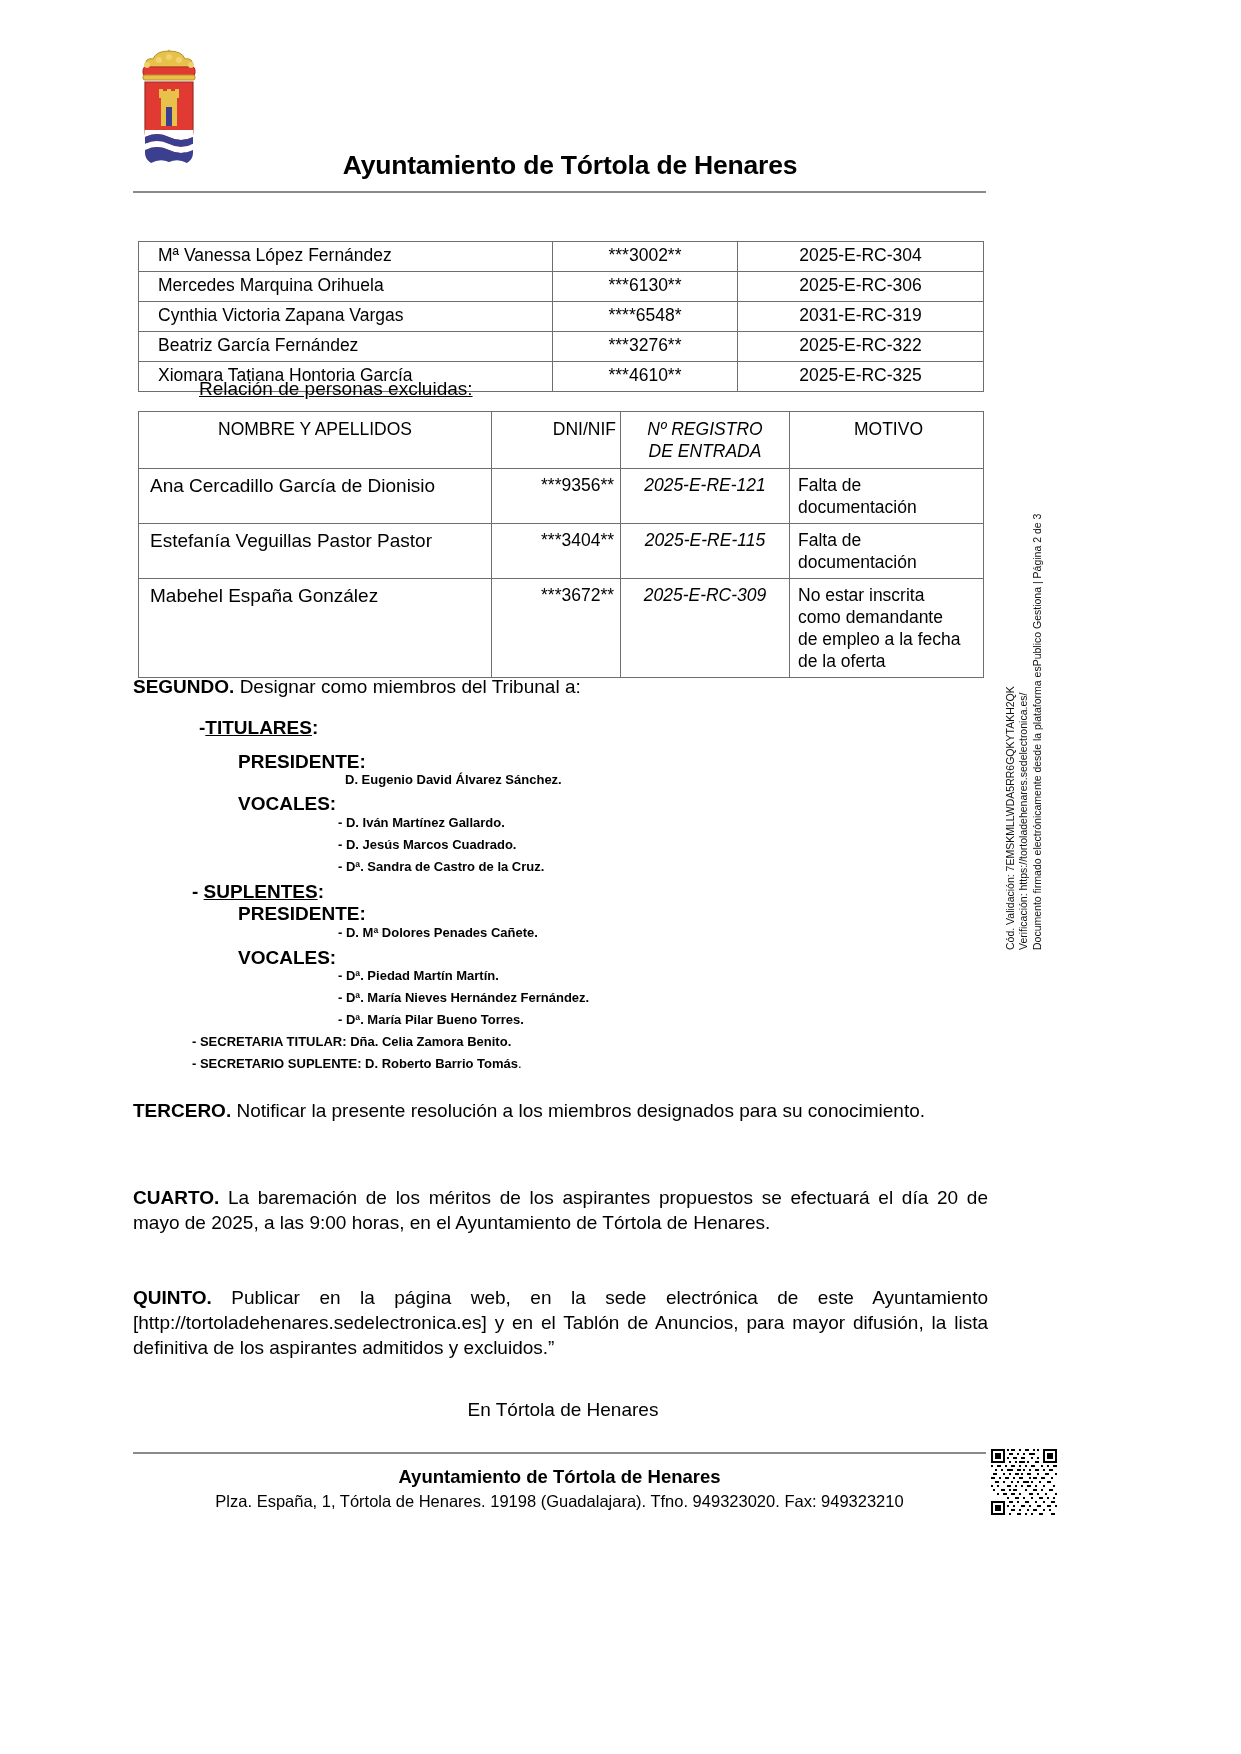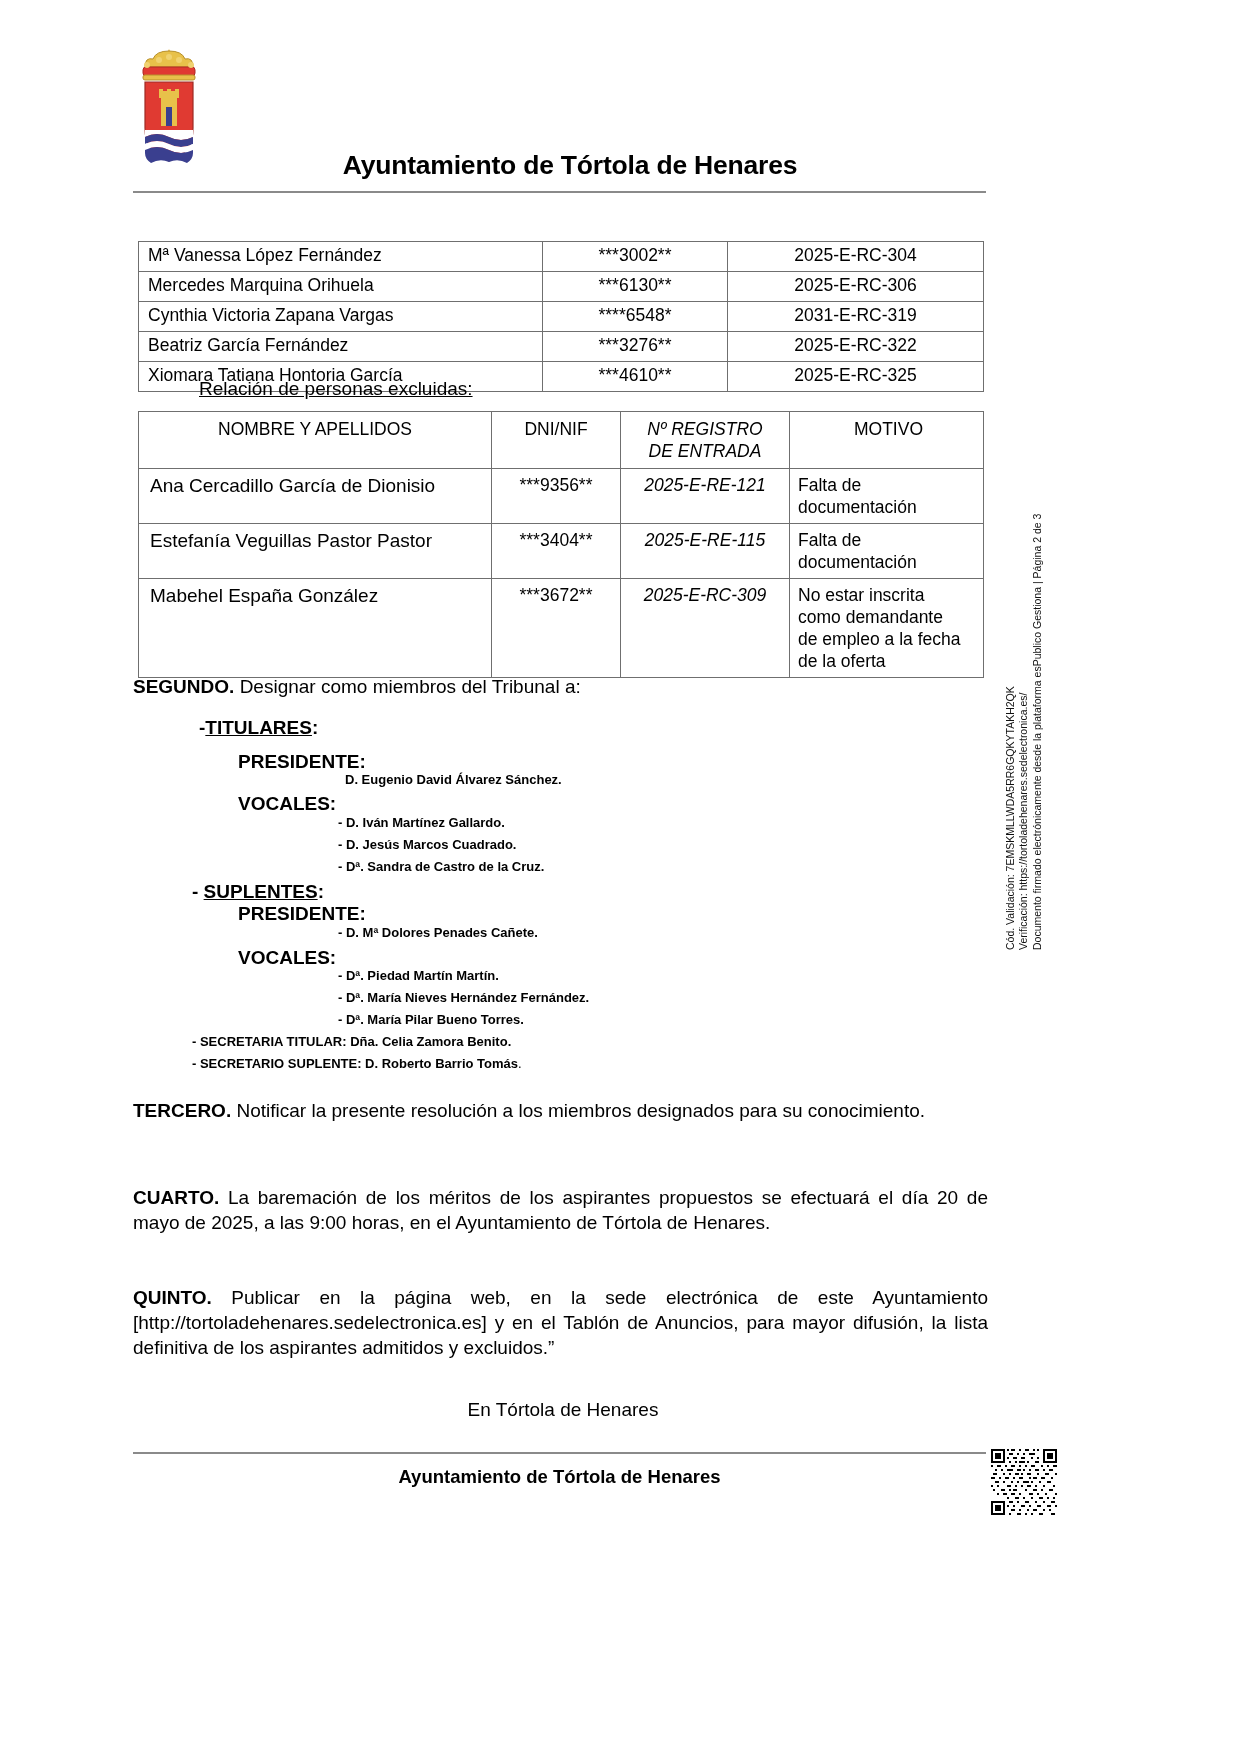--- a/index.html
+++ b/index.html
@@ -25,34 +25,34 @@
 
   
   table.doc { border-collapse:collapse; table-layout:fixed; }
   table.doc td, table.doc th {
     border:1px solid #6f6f6f; padding:2px 6px; font-weight:normal;
     font-size:17.5px; vertical-align:top; line-height:1.26;
   }
 
   #table-admitted { position:absolute; left:138px; top:241px; width:846px; }
   #table-admitted td { height:25px; }
-  #table-admitted .c-name { width:388px; text-align:left; padding-left:9px;margin-left:32px; }
+  #table-admitted .c-name { width:388px; text-align:left; padding-left:19px;margin-left:32px; }
   #table-admitted .c-dni  { width:172px; text-align:center; }
   #table-admitted .c-reg  { width:auto;  text-align:center; }
 
   .excluded-heading {
     position:absolute; left:199px; top:378px;
     font-size:19px;
   }
   .excluded-heading u { text-decoration:underline; }
 
   #table-excluded { position:absolute; left:138px; top:411px; width:846px; }
   #table-excluded th, #table-excluded td { font-size:17.5px; }
   #table-excluded .c-name { width:344px; }
-  #table-excluded .c-dni  { width:120px; text-align:center; }
+  #table-excluded .c-dni  { width:120px; text-align:right; }
   #table-excluded .c-reg  { width:160px; text-align:center;font-style:italic; }
   #table-excluded .c-mot  { width:auto; text-align:left; padding-left:8px; }
   #table-excluded thead th { text-align:center; padding:6px 4px; }
   #table-excluded thead th.c-name { text-align:center; }
   #table-excluded tbody td.c-name { text-align:left; padding-left:11px; font-size:19px; }
   #table-excluded tbody td { padding-top:5px; padding-bottom:5px; }
   #table-excluded .c-mot span { display:block; }
 
   
   .block { position:absolute; font-size:19px; line-height:1.32; }
@@ -418,14 +418,15 @@
         <rect x="13" y="32" width="2" height="1"></rect>
       <rect x="17" y="32" width="1" height="1"></rect>
         <rect x="20" y="32" width="1" height="1"></rect>
       <rect x="24" y="32" width="2" height="1"></rect>
         <rect x="30" y="32" width="2" height="1"></rect>
     </g>
   </svg>
 
   <div class="footer-rule"></div>
   <div id="footer-title">Ayuntamiento de Tórtola de Henares</div>
+  <div id="footer-addr">Plza. España, 1, Tórtola de Henares. 19198 (Guadalajara). Tfno. 949323020. Fax: 949323210</div>
 
 </div>
 
 </body></html>

